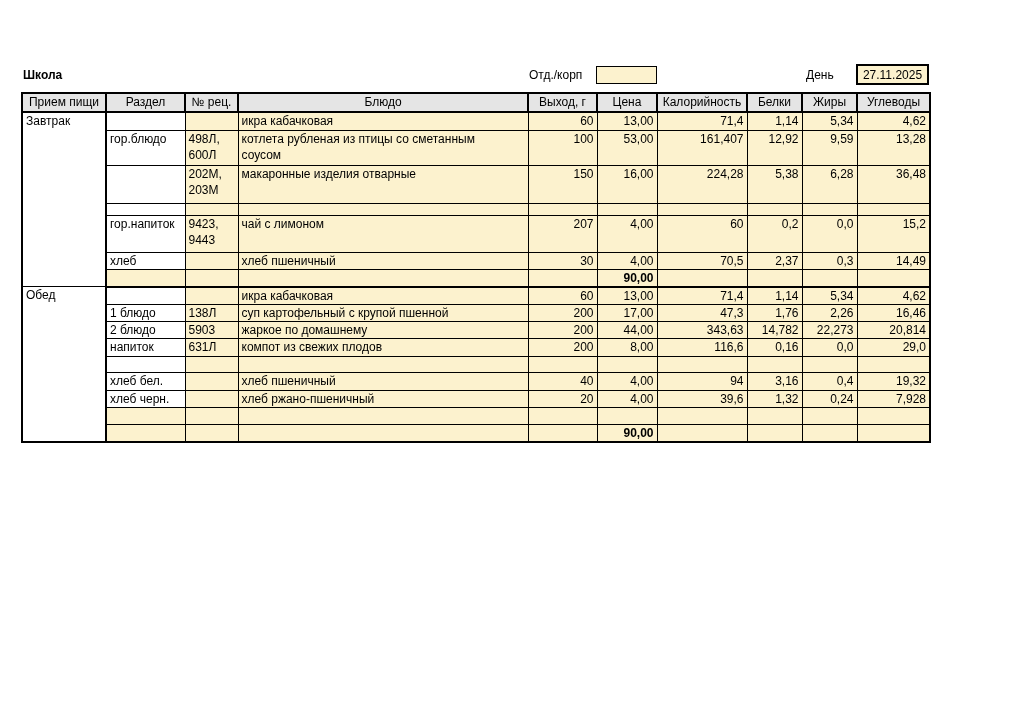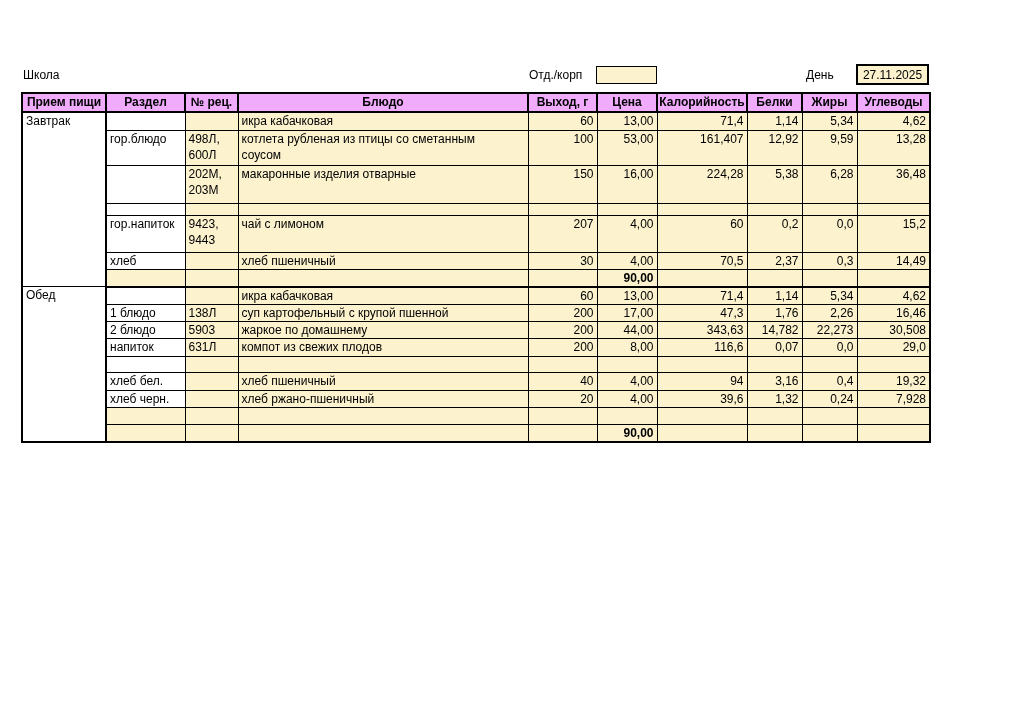--- a/index.html
+++ b/index.html
@@ -26,21 +26,21 @@
     border: 1px solid #000;
     box-sizing: border-box;
     font-size: 12px;
     line-height: 16px;
     padding: 1px 4px;
     overflow: hidden;
     white-space: nowrap;
   }
   .box.thick { border-width: 2px; }
 
-  #school-label { left: 23px;  top: 68px; }
+  #school-label { left: 23px;  top: 68px; font-weight: bold; }
   #school-box   { left: 105px; top: 65px; width: 422px; height: 20px; }
   #dept-label   { left: 529px; top: 68px; }
   #dept-box     { left: 596px; top: 66px; width: 61px;  height: 18px; }
   #day-label    { left: 806px; top: 68px; }
   #day-box      { left: 856px; top: 64px; width: 73px;  height: 21px; text-align: center; }
 
   
   table.menu {
     position: absolute;
     left: 21px;
@@ -53,22 +53,22 @@
   }
   .menu th, .menu td {
     border: 1px solid #000;
     padding: 0 3px;
     vertical-align: top;
     overflow: hidden;
     line-height: 16px;
   }
   .menu thead th {
     border-width: 2px;
-    background: #f0abfc;
-    font-weight: bold;
+    background: #e5e5e5;
+    font-weight: normal;
     text-align: center;
     height: 17px;
     line-height: 16px;
     padding: 0 1px;
     white-space: nowrap;
   }
   td.meal {
     background: #ffffff;
     border-right: 2px solid #000;
     text-align: left;
@@ -228,30 +228,30 @@
         </tr>
         <tr style="height: 17px;">
           <td class="white">2 блюдо</td>
           <td class="cream pre">5903</td>
           <td class="cream pre">жаркое по домашнему</td>
           <td class="cream num">200</td>
           <td class="cream num">44,00</td>
           <td class="cream num">343,63</td>
           <td class="cream num">14,782</td>
           <td class="cream num">22,273</td>
-          <td class="cream num">30,508</td>
+          <td class="cream num">20,814</td>
         </tr>
         <tr style="height: 18px;">
           <td class="white">напиток</td>
           <td class="cream pre">631Л</td>
           <td class="cream pre">компот из свежих плодов</td>
           <td class="cream num">200</td>
           <td class="cream num">8,00</td>
           <td class="cream num">116,6</td>
-          <td class="cream num">0,07</td>
+          <td class="cream num">0,16</td>
           <td class="cream num">0,0</td>
           <td class="cream num">29,0</td>
         </tr>
         <tr style="height: 16px;">
           <td class="white"></td>
           <td class="cream pre"></td>
           <td class="cream pre"></td>
           <td class="cream num"></td>
           <td class="cream num"></td>
           <td class="cream num"></td>

